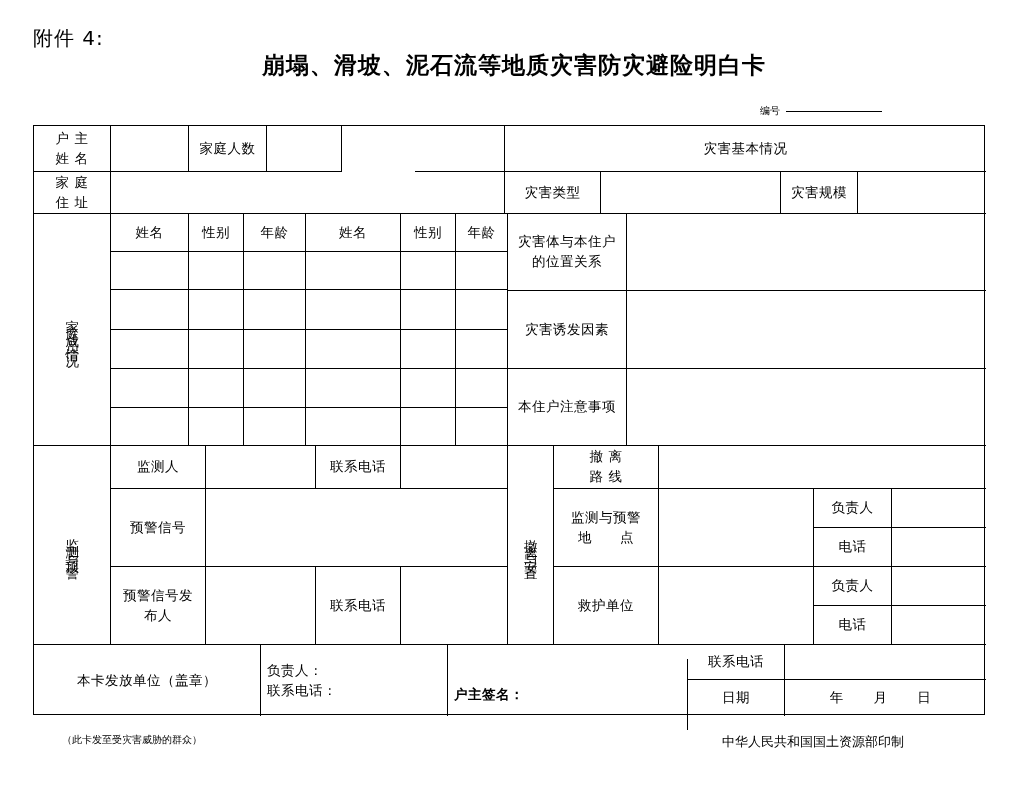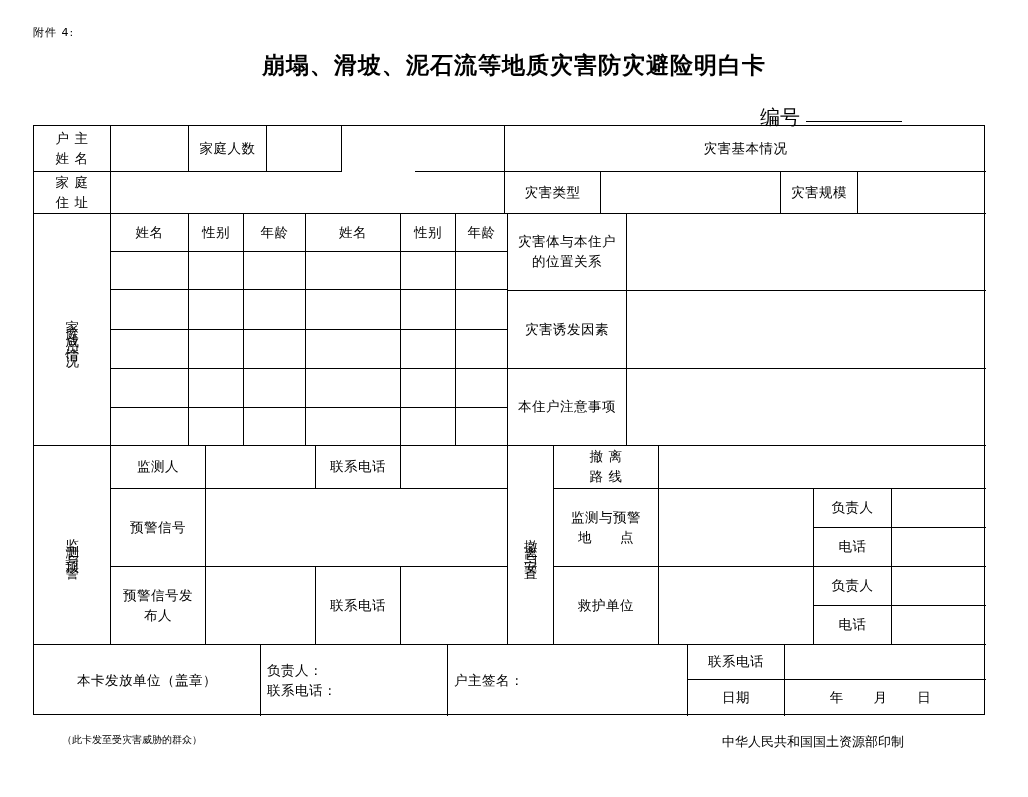--- a/index.html
+++ b/index.html
@@ -18,41 +18,41 @@
   .page {
     position: absolute;
     left: 0; top: 0;
     width: 1028px;
     height: 797px;
   }
   .attach-label {
     position: absolute;
     left: 33px;
     top: 25px;
-    font-size: 11px;
+    font-size: 20px;
     letter-spacing: 1px;
     white-space: nowrap;
   }
   .doc-title {
     position: absolute;
     left: 0;
     top: 50px;
     width: 1028px;
     text-align: center;
     font-family: "DejaVu Serif", "Liberation Serif", serif;
     font-size: 23px;
     font-weight: bold;
     letter-spacing: 1px;
     white-space: nowrap;
   }
   .serial-wrap {
     position: absolute;
     left: 760px;
     top: 104px;
-    font-size: 20px;
+    font-size: 10px;
     white-space: nowrap;
   }
   .serial-line {
     display: inline-block;
     width: 96px;
     border-bottom: 1.5px solid #000;
     margin-left: 6px;
     vertical-align: 2px;
   }
 
@@ -243,21 +243,21 @@
     <div class="c lab" style="left:520px;top:441px;width:105px;height:78px;">救护单位</div>
     <div class="c blank" style="left:625px;top:441px;width:155px;height:78px;"></div>
     <div class="c lab" style="left:780px;top:441px;width:78px;height:39px;">负责人</div>
     <div class="c blank nr" style="left:858px;top:441px;width:94px;height:39px;"></div>
     <div class="c lab" style="left:780px;top:480px;width:78px;height:39px;">电话</div>
     <div class="c blank nr" style="left:858px;top:480px;width:94px;height:39px;"></div>
 
     <div class="c lab nb" style="left:0;top:519px;width:227px;height:71px;">本卡发放单位（盖章）</div>
     <div class="c lab-left nb" style="left:227px;top:519px;width:187px;height:71px;">负责人：
 联系电话：</div>
-    <div class="c lab-left nb" style="left:414px;top:519px;width:240px;height:71px;">户主签名：</div>
+    <div class="c lab-left nb" style="left:414px;top:533px;width:240px;height:71px;font-weight:bold;">户主签名：</div>
 
     <div class="c lab" style="left:654px;top:519px;width:97px;height:35px;">联系电话</div>
     <div class="c blank nr" style="left:751px;top:519px;width:201px;height:35px;"></div>
 
     <div class="c lab nb" style="left:654px;top:554px;width:97px;height:36px;">日期</div>
     <div class="c date-row nb nr" style="left:751px;top:554px;width:201px;height:36px;">
       <span>年</span>
       <span>月</span>
       <span>日</span>
     </div>

